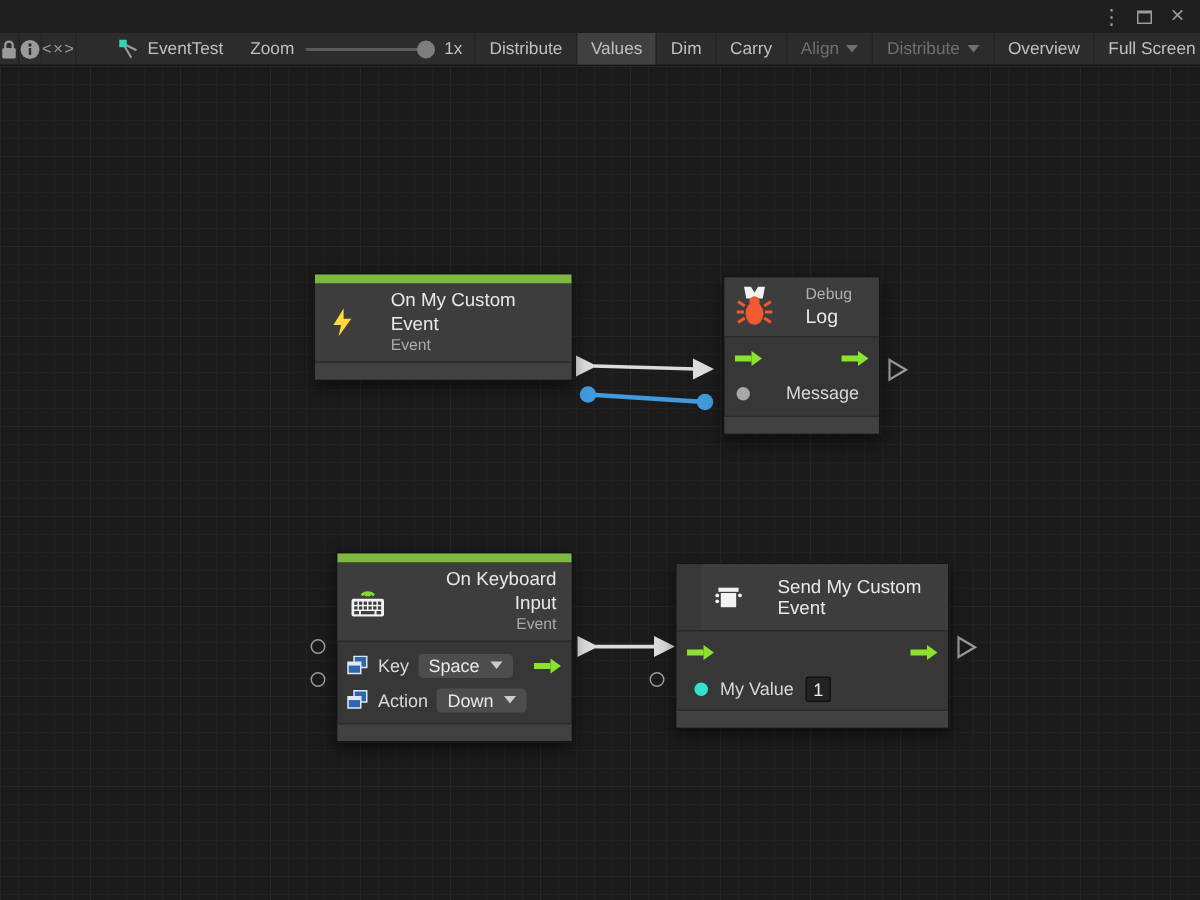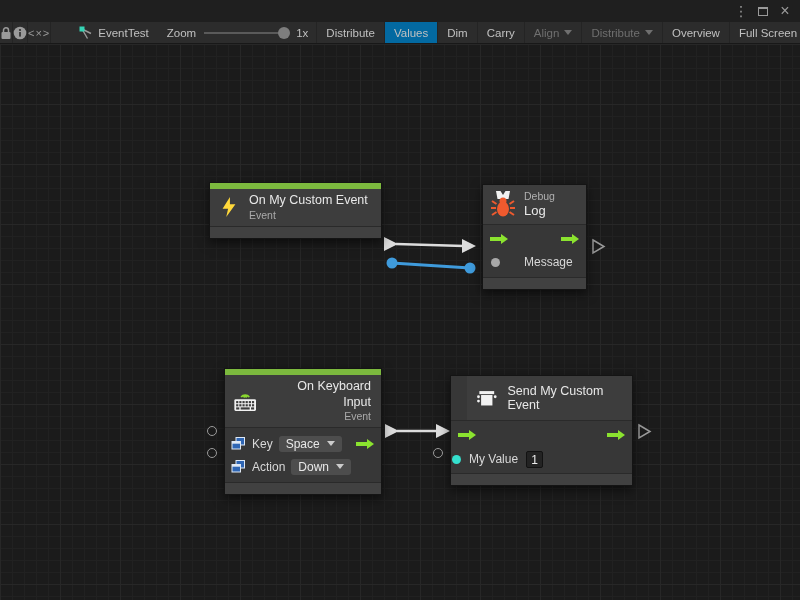--- a/index.html
+++ b/index.html
@@ -25,42 +25,42 @@
     border-right:1px solid #242424; }
   .tb-lock { width:26px; } .tb-info { width:34px; } .tb-code { width:58px; color:#9a9a9a; font-size:11px; letter-spacing:1px; }
   .graph-ref { display:flex; align-items:center; gap:5px; padding:0 10px; margin-left:18px; }
   .zoom-wrap { display:flex; align-items:center; gap:8px; padding:0 8px; }
   .zoom-track { position:relative; width:84px; height:2px; background:#5a5a5a; }
   .zoom-handle { position:absolute; right:-2px; top:-5px; width:12px; height:12px;
     border-radius:50%; background:#7d7d7d; }
   .tb-buttons { margin-left:auto; display:flex; align-items:stretch; }
   .tb-btn { display:flex; align-items:center; gap:5px; padding:0 9px;
     border-left:1px solid #242424; white-space:nowrap; }
-  .tb-btn.active { background:#0369a1; }
+  .tb-btn.active { background:#404040; }
   .tb-btn.disabled { color:#6f6f6f; }
   .caret-down { width:0; height:0; border-left:4px solid transparent;
     border-right:4px solid transparent; border-top:5px solid #b0b0b0; }
   .tb-btn.disabled .caret-down { border-top-color:#6f6f6f; }
 
   
   .canvas { position:absolute; top:44px; left:0; width:800px; height:556px;
     background-color:#1b1b1b;
     background-image:
       linear-gradient(to right, #272727 1px, transparent 1px),
       linear-gradient(to bottom, #272727 1px, transparent 1px),
       linear-gradient(to right, #212121 1px, transparent 1px),
       linear-gradient(to bottom, #212121 1px, transparent 1px);
     background-size:60px 60px, 60px 60px, 12px 12px, 12px 12px; }
   .wires { position:absolute; top:0; left:0; width:800px; height:556px; pointer-events:none; }
 
   
   .node { position:absolute; border:1px solid #141414; background:#373737;
     box-shadow:0 4px 10px rgba(0,0,0,0.55); color:#e6e6e6; font-size:12px; }
   .green-top { height:6px; background:#7cb93e; }
-  .node-header { background:#3d3d3d; display:flex; align-items:center; gap:9px;
+  .node-header { background:#3d3d3d; display:flex; align-items:center; gap:22px;
     padding:4px 10px 4px 8px; }
   .node-titles { display:flex; flex-direction:column; justify-content:center; line-height:1.25; }
   .node-title { color:#e8e8e8; font-size:12.5px; }
   .node-subtitle { color:#aaaaaa; font-size:10.5px; }
   .node-cat { color:#b0b0b0; font-size:10.5px; }
   .node-body { border-top:1px solid #2a2a2a; }
   .node-footer { height:12px; background:#414141; border-top:1px solid #2a2a2a; }
   .row { display:flex; align-items:center; padding:0 6px; gap:6px; }
   .dot { width:9px; height:9px; border-radius:50%; flex:0 0 auto; }
   .dot.teal { background:#35e0ce; } .dot.gray { background:#a8a8a8; }
@@ -308,21 +308,21 @@
         <div class="row" style="height:24px; justify-content:space-between;">
           <svg class="flow-arrow" width="20" height="12" viewBox="0 0 20 12">
             <rect x="1" y="4" width="11" height="4" fill="#8be32f"></rect>
               <polygon points="12,1 19,6 12,11" fill="#8be32f"></polygon>
           </svg>
           <svg class="flow-arrow" width="20" height="12" viewBox="0 0 20 12">
             <rect x="1" y="4" width="11" height="4" fill="#8be32f"></rect>
               <polygon points="12,1 19,6 12,11" fill="#8be32f"></polygon>
           </svg>
         </div>
-        <div class="row" style="height:24px; gap:8px; padding-left:1px;">
+        <div class="row" style="height:24px; gap:8px; padding-left:12px;">
           <span class="dot teal"></span>
           <span class="port-label">My Value</span>
           <span class="value-input">1</span>
         </div>
       </div>
       <div class="node-footer"></div>
     </div>
 
     <div class="hollow-port" style="left:207px; top:382px;"></div>
     <div class="hollow-port" style="left:207px; top:404px;"></div>

